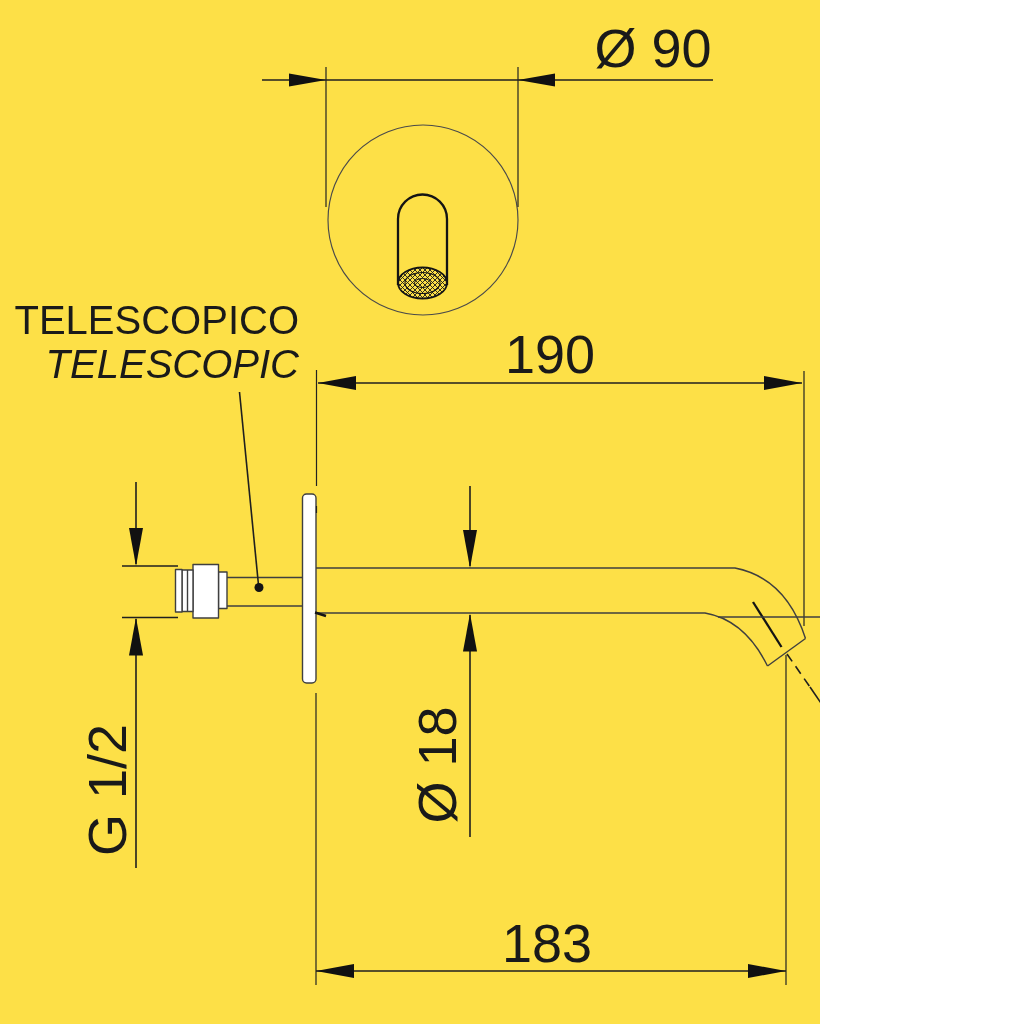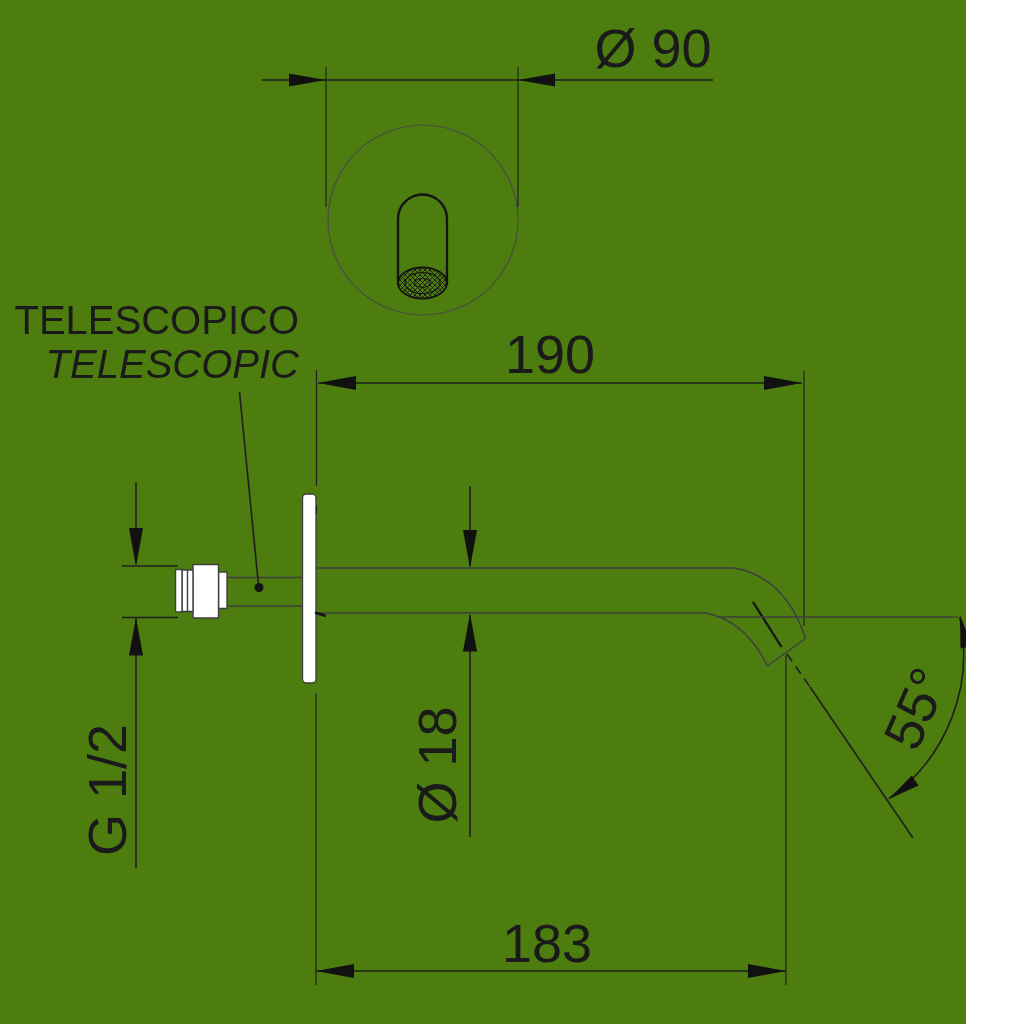--- a/index.html
+++ b/index.html
@@ -2,23 +2,23 @@
 <html><head>
 <meta charset="utf-8">
 <style>
   html, body {
     margin: 0;
     padding: 0;
     background: #ffffff;
   }
   .stage {
     position: relative;
-    width: 966px;
+    width: 820px;
     height: 1024px;
-    background: #4d7c0f;
+    background: #fde047;
     overflow: hidden;
   }
   svg { display: block; }
   .part-line {
     stroke: #3f3f3f;
     stroke-width: 1.4;
     fill: none;
     stroke-linejoin: round;
     stroke-linecap: butt;
   }

